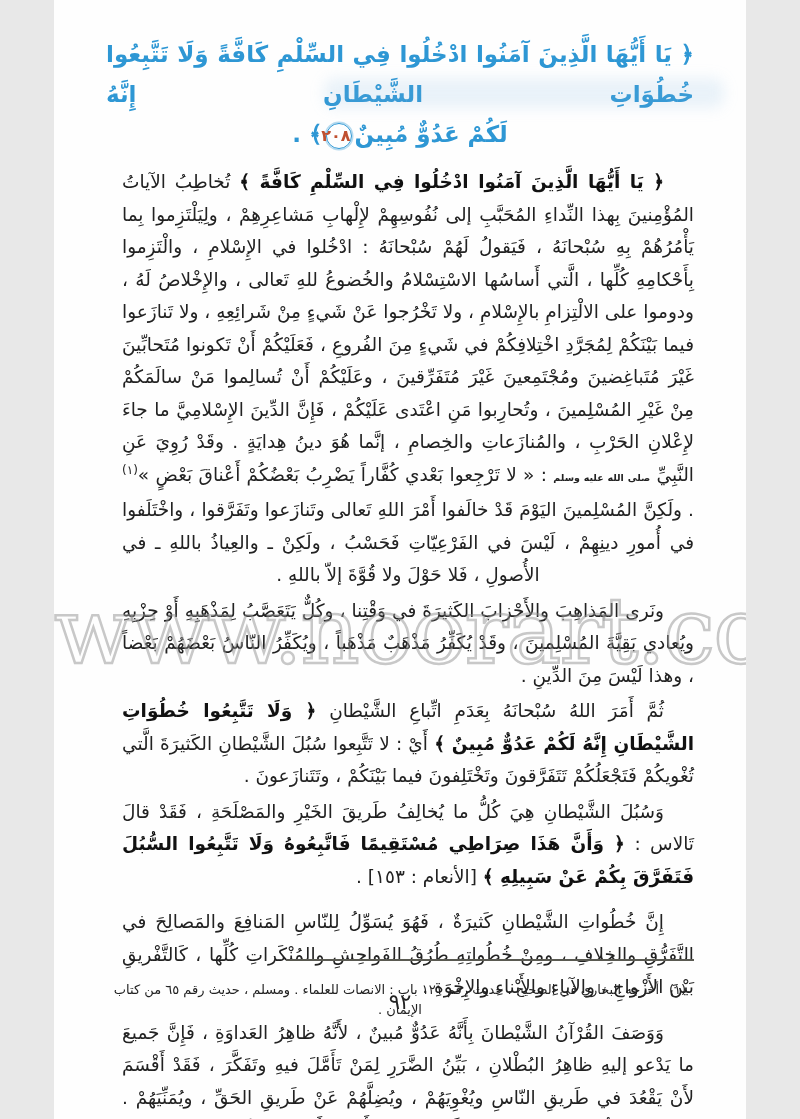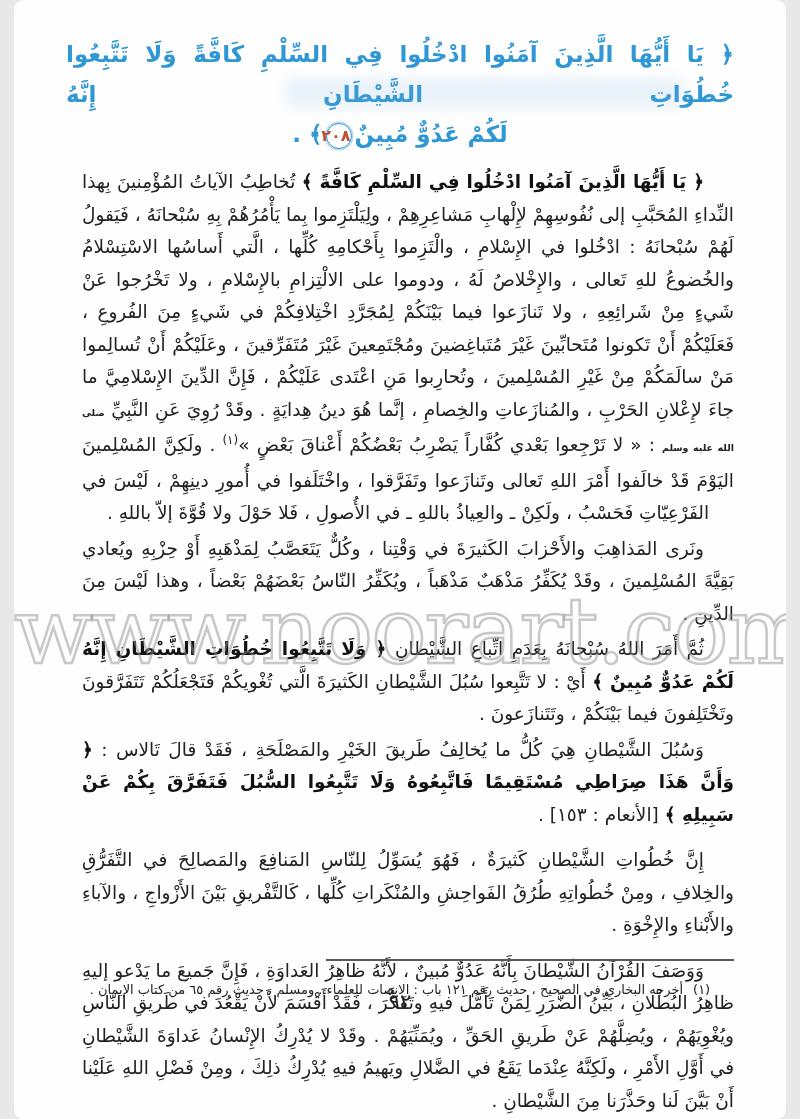--- a/index.html
+++ b/index.html
@@ -1,25 +1,24 @@
 <!DOCTYPE html>
 <html lang="ar" dir="rtl"><head>
 <meta charset="utf-8">
 <style>
   html,body{margin:0;padding:0;background:#e8e8e8;}
   .page{
     position:relative;
-    width:772px;height:1119px;
+    width:692px;height:1119px;
     margin:0 auto;
     background:#fefefe;
     overflow:hidden;
     direction:rtl;
     font-family:"DejaVu Sans",sans-serif;
     color:#222;
-    border-radius:9px;
   }
   
   .stamp-blur{
     position:absolute;left:270px;top:78px;width:400px;height:30px;
     background:rgba(125,180,225,0.16);
     border-radius:10px;filter:blur(7px);
     pointer-events:none;
   }
   .verse-header{
     padding:34px 52px 0 52px;

